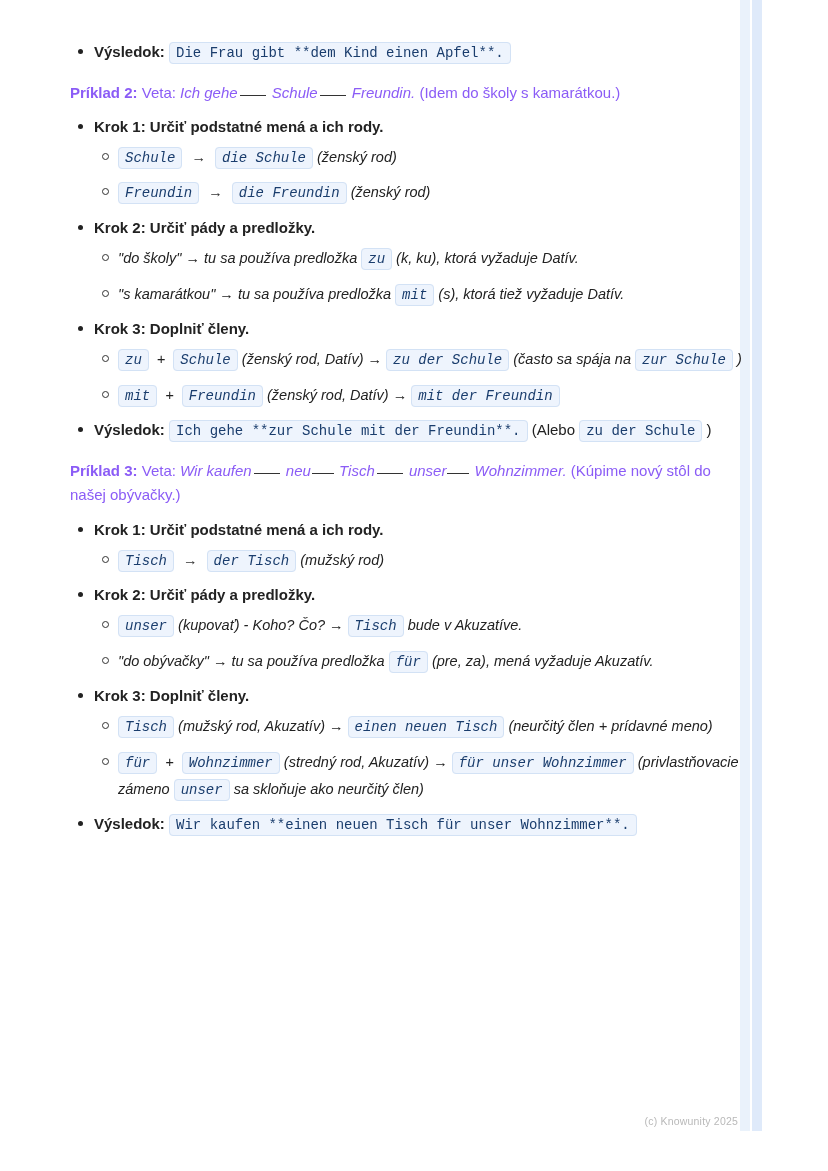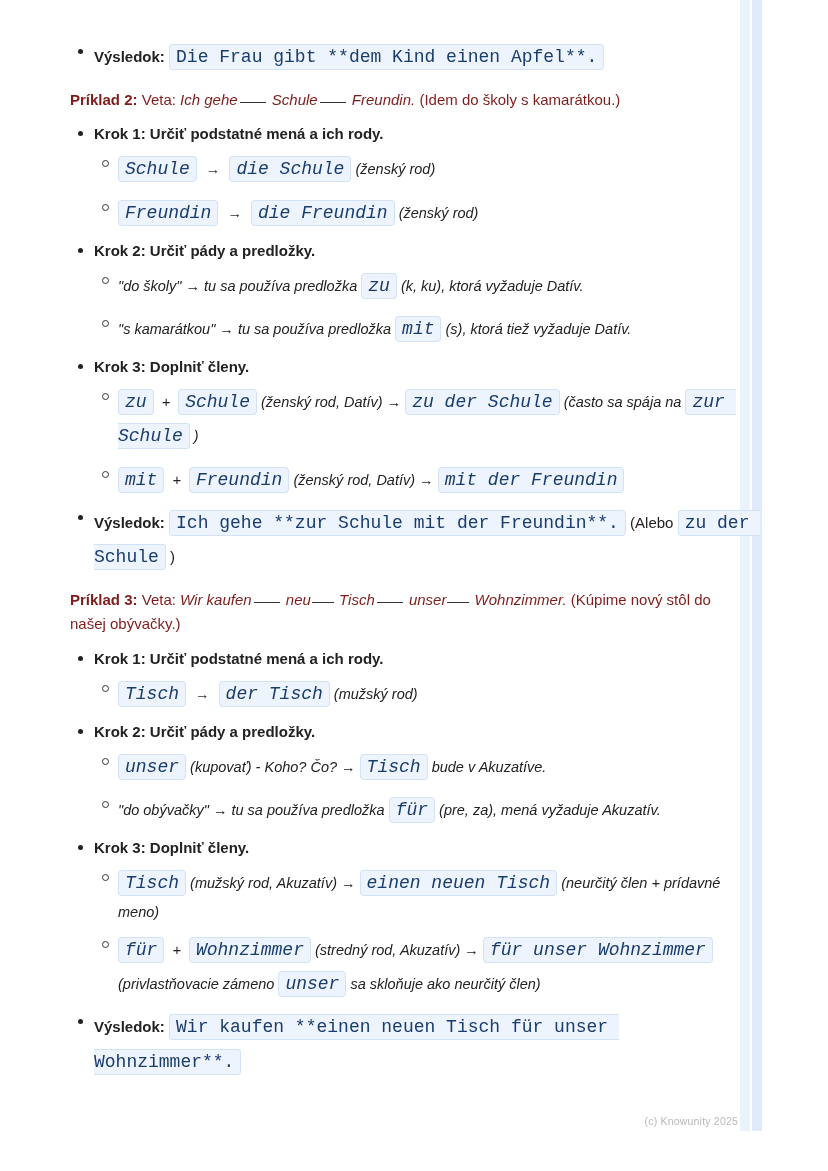--- a/index.html
+++ b/index.html
@@ -28,21 +28,21 @@
     width: 10px;
     height: 1131px;
   }
   .rail-a { right: 78px; background: #eaf2fb; }
   .rail-b { right: 66px; background: #dfeafa; }
 
   .para {
     font-size: 15px;
     line-height: 1.62;
     margin: 14px 0 6px 0;
-    color: #7f1d1d;
+    color: #8b5cf6;
   }
   .para b { font-weight: bold; }
   .ital { font-style: italic; }
   .blank {
     display: inline-block;
     border-bottom: 1.6px solid #333;
     width: 26px;
     margin: 0 2px;
     vertical-align: 2px;
   }
@@ -98,21 +98,21 @@
     top: 8px;
     width: 5px;
     height: 5px;
     border: 1px solid #333;
     border-radius: 50%;
     background: transparent;
   }
 
   code, .code {
     font-family: "Liberation Mono", monospace;
-    font-size: 18px;
+    font-size: 14px;
     background: #eef4fd;
     border: 1px solid #d3e2f5;
     border-radius: 4px;
     padding: 2px 6px;
     color: #1a3d6d;
     white-space: pre-wrap;
     line-height: 1.9;
   }
   .arrow { padding: 0 5px; color: #333; }
   .plus { padding: 0 4px; }

